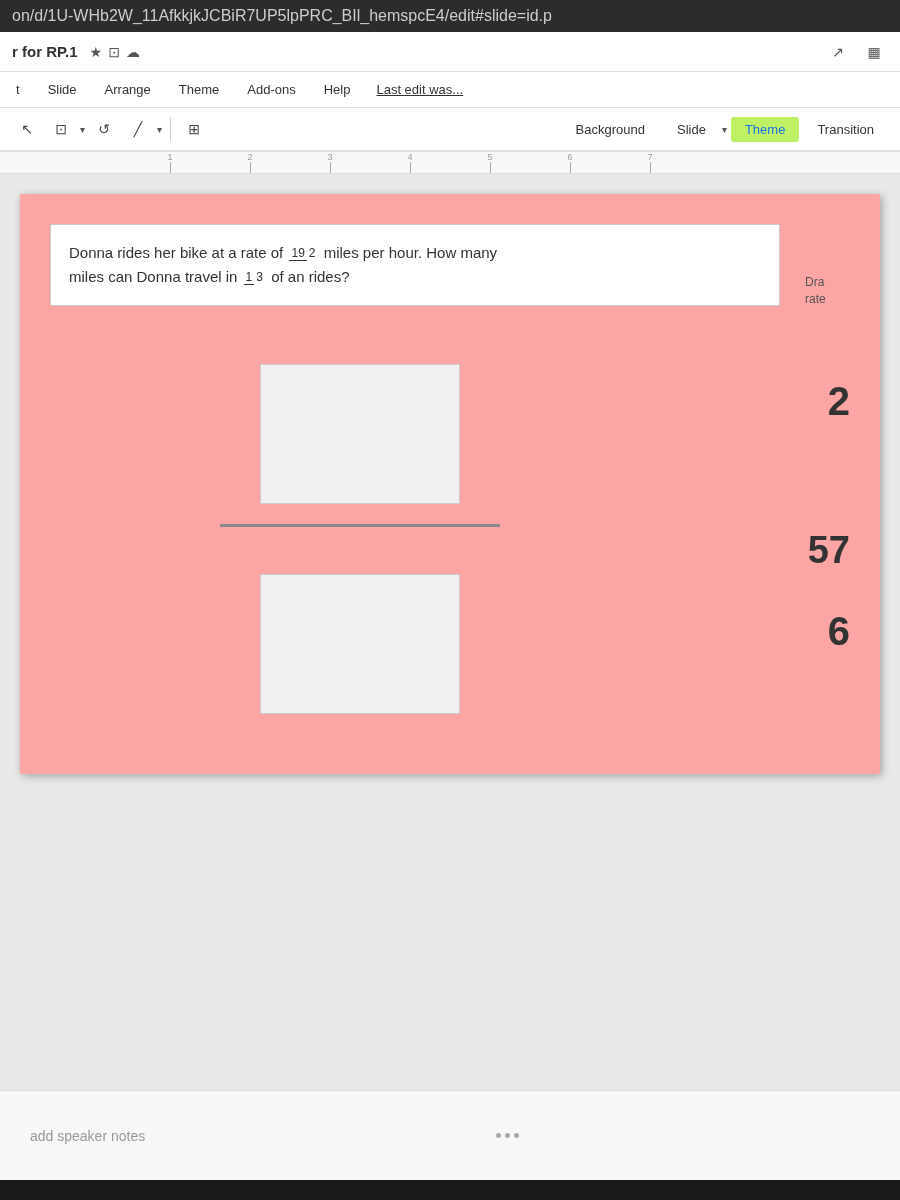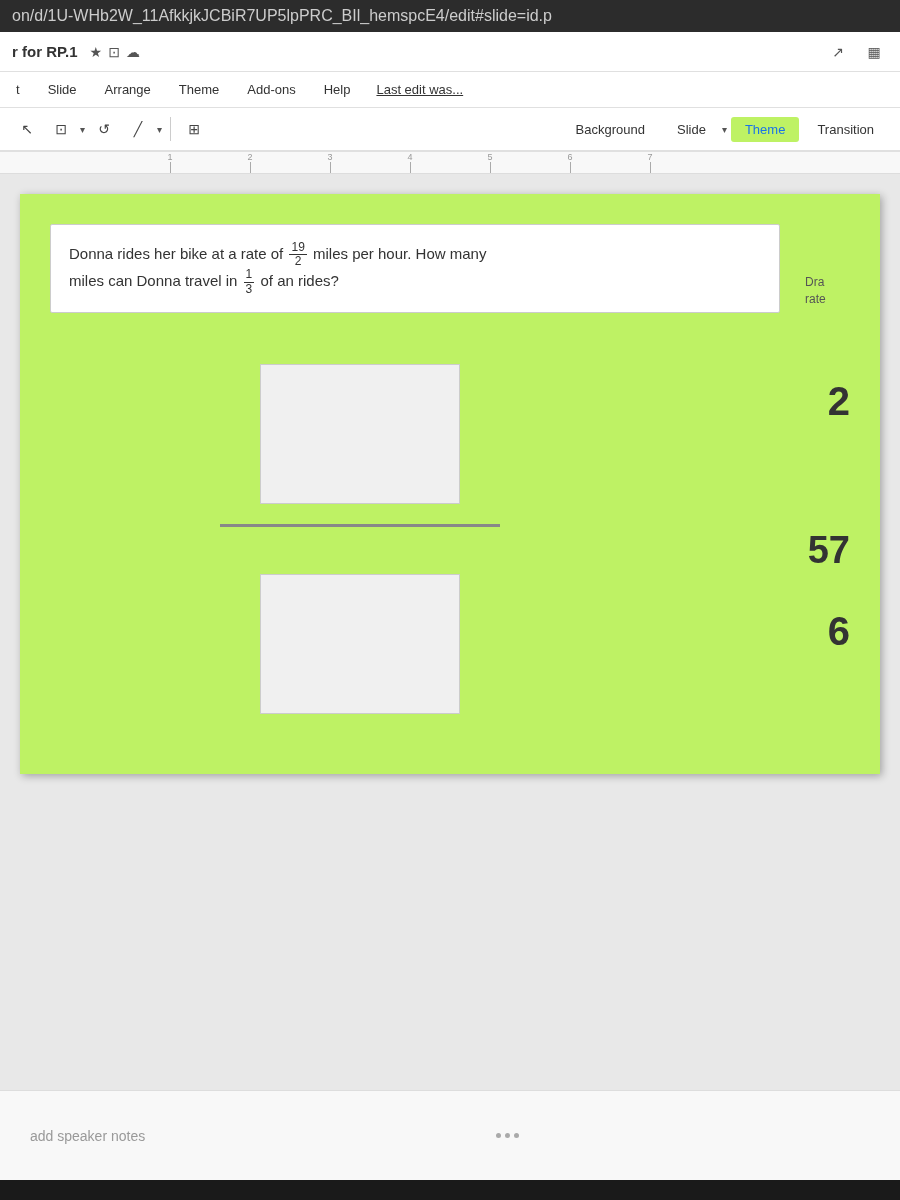--- a/index.html
+++ b/index.html
@@ -191,21 +191,21 @@
       flex: 1;
       display: flex;
       align-items: flex-start;
       justify-content: center;
       padding: 20px;
       background: #e8e8e8;
       overflow: hidden;
     }
 
     .slide-canvas {
-      background: #bef264;
+      background: #fca5a5;
       width: 888px;
       height: 580px;
       position: relative;
       box-shadow: 2px 2px 8px rgba(0,0,0,0.3);
     }
 
     
     .question-box {
       position: absolute;
       top: 30px;
@@ -214,21 +214,21 @@
       background: white;
       border: 1px solid #ccc;
       padding: 16px 18px;
       font-size: 15px;
       color: #333;
       line-height: 1.6;
       border-radius: 2px;
     }
     .fraction {
       display: inline-flex;
-      flex-direction: column;
+      flex-direction: row;
       align-items: center;
       vertical-align: middle;
       font-size: 12px;
       margin: 0 2px;
       line-height: 1.1;
     }
     .fraction .num {
       border-bottom: 1px solid #333;
       padding: 0 2px;
     }

